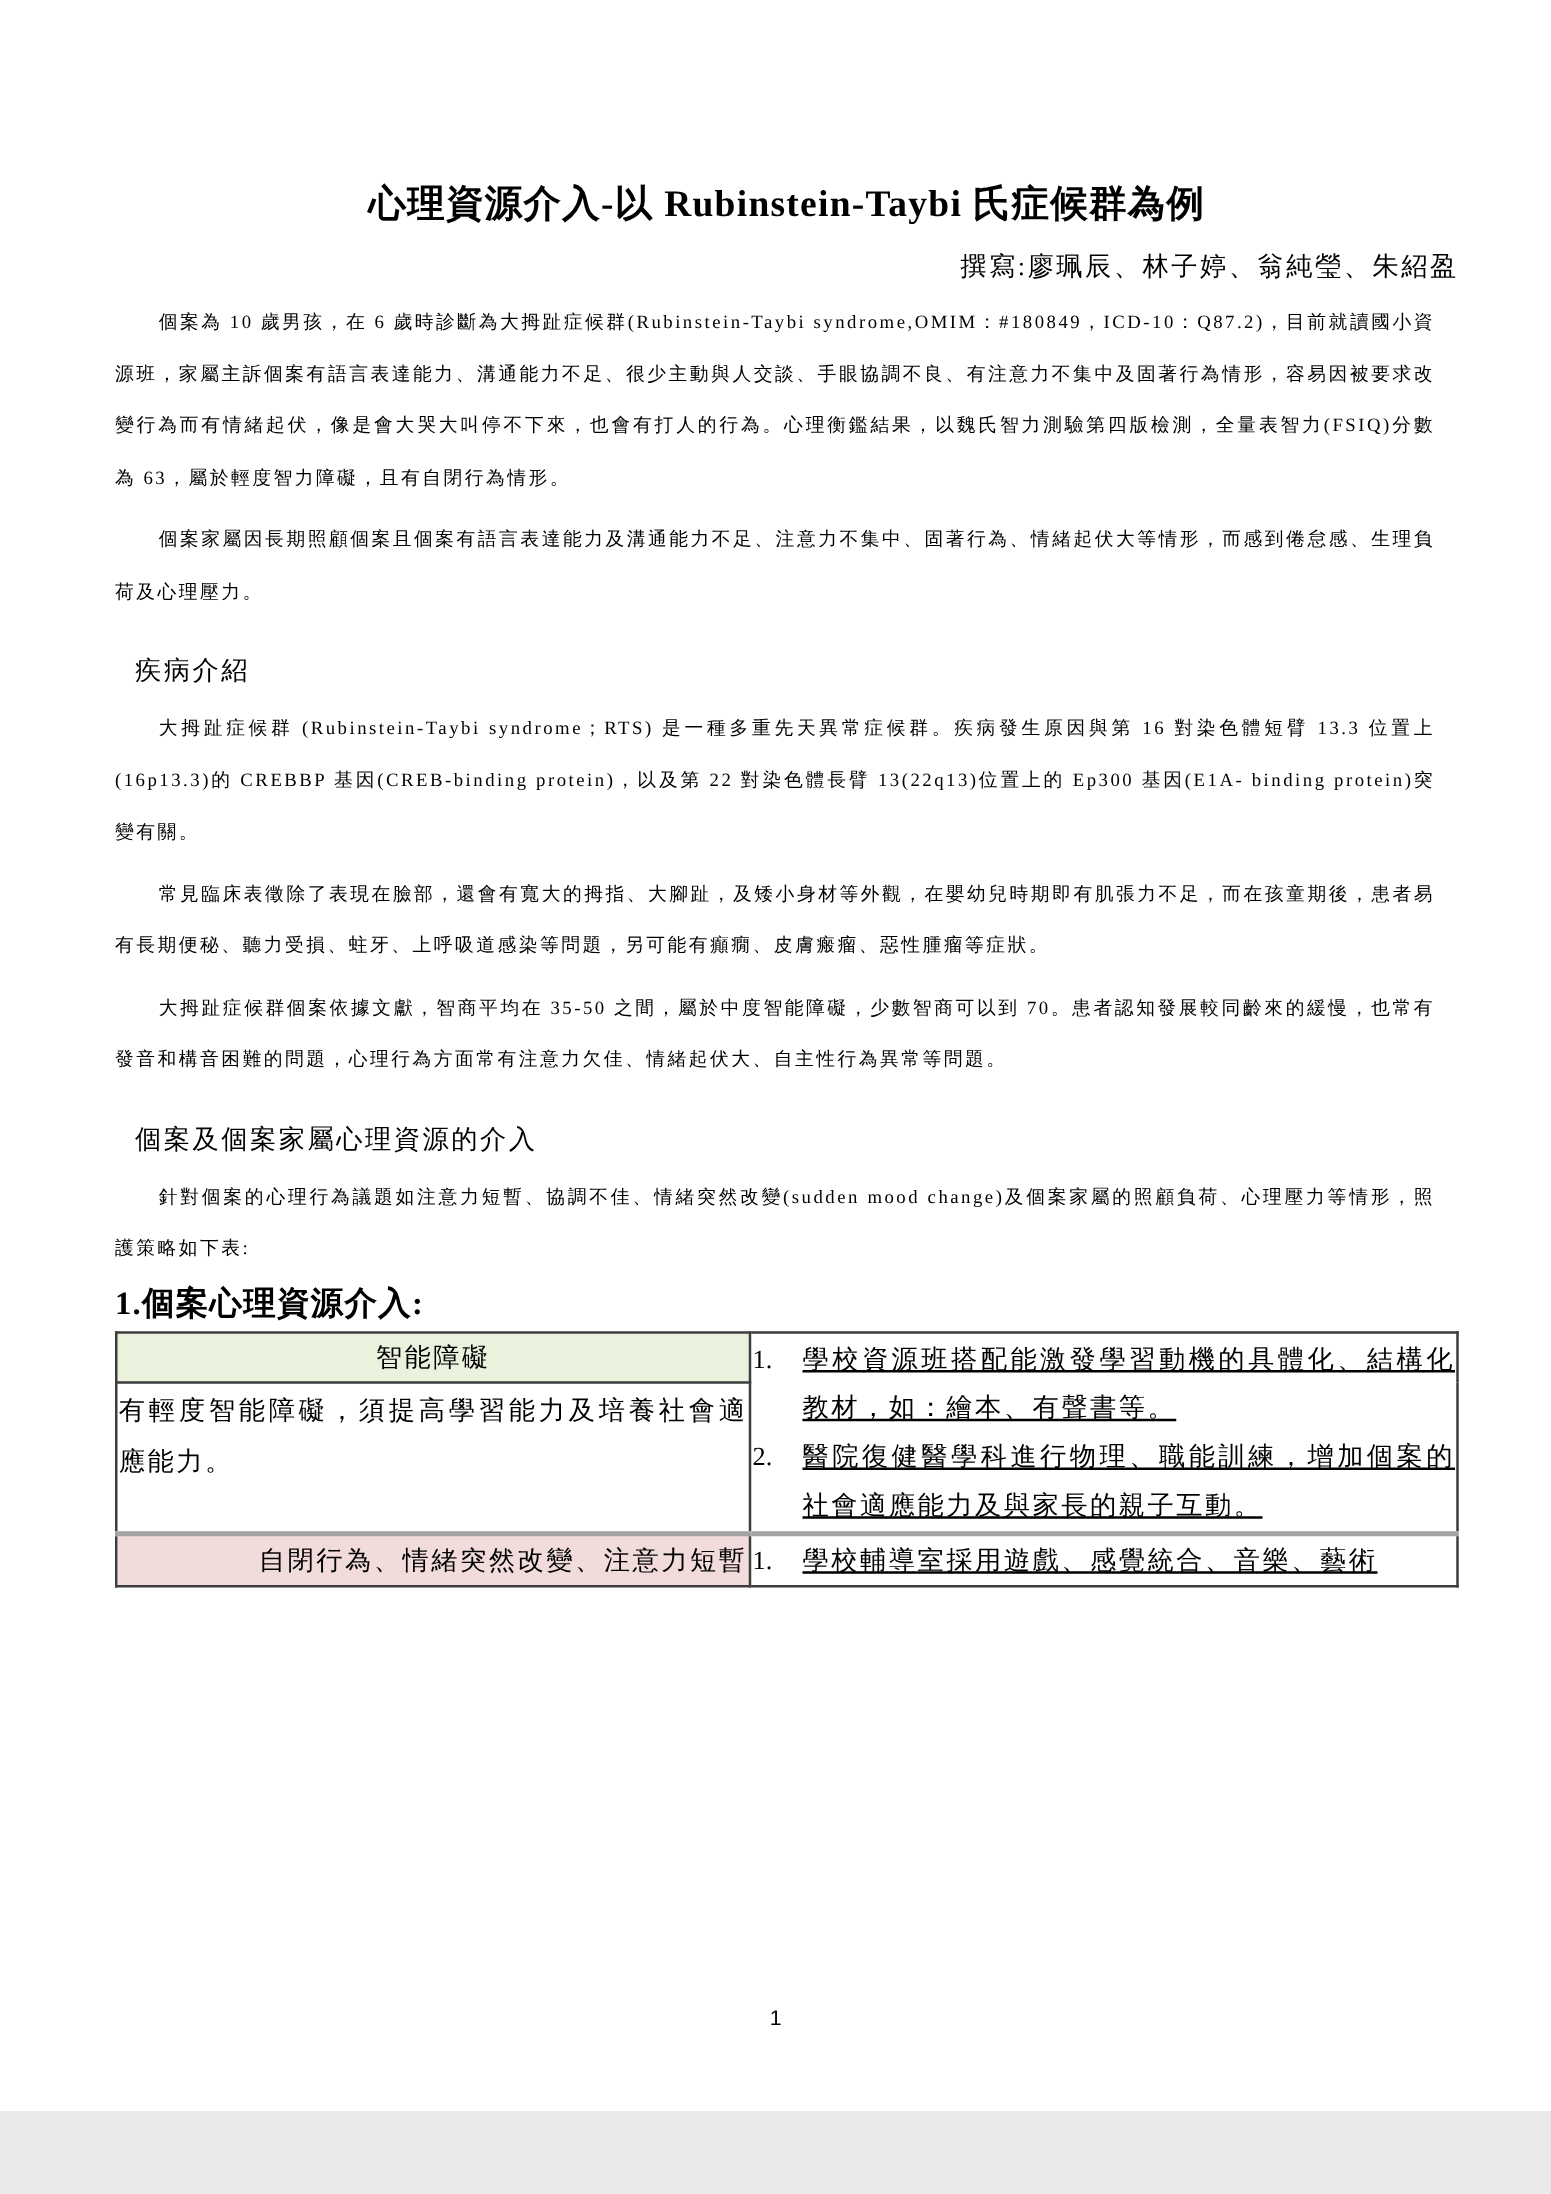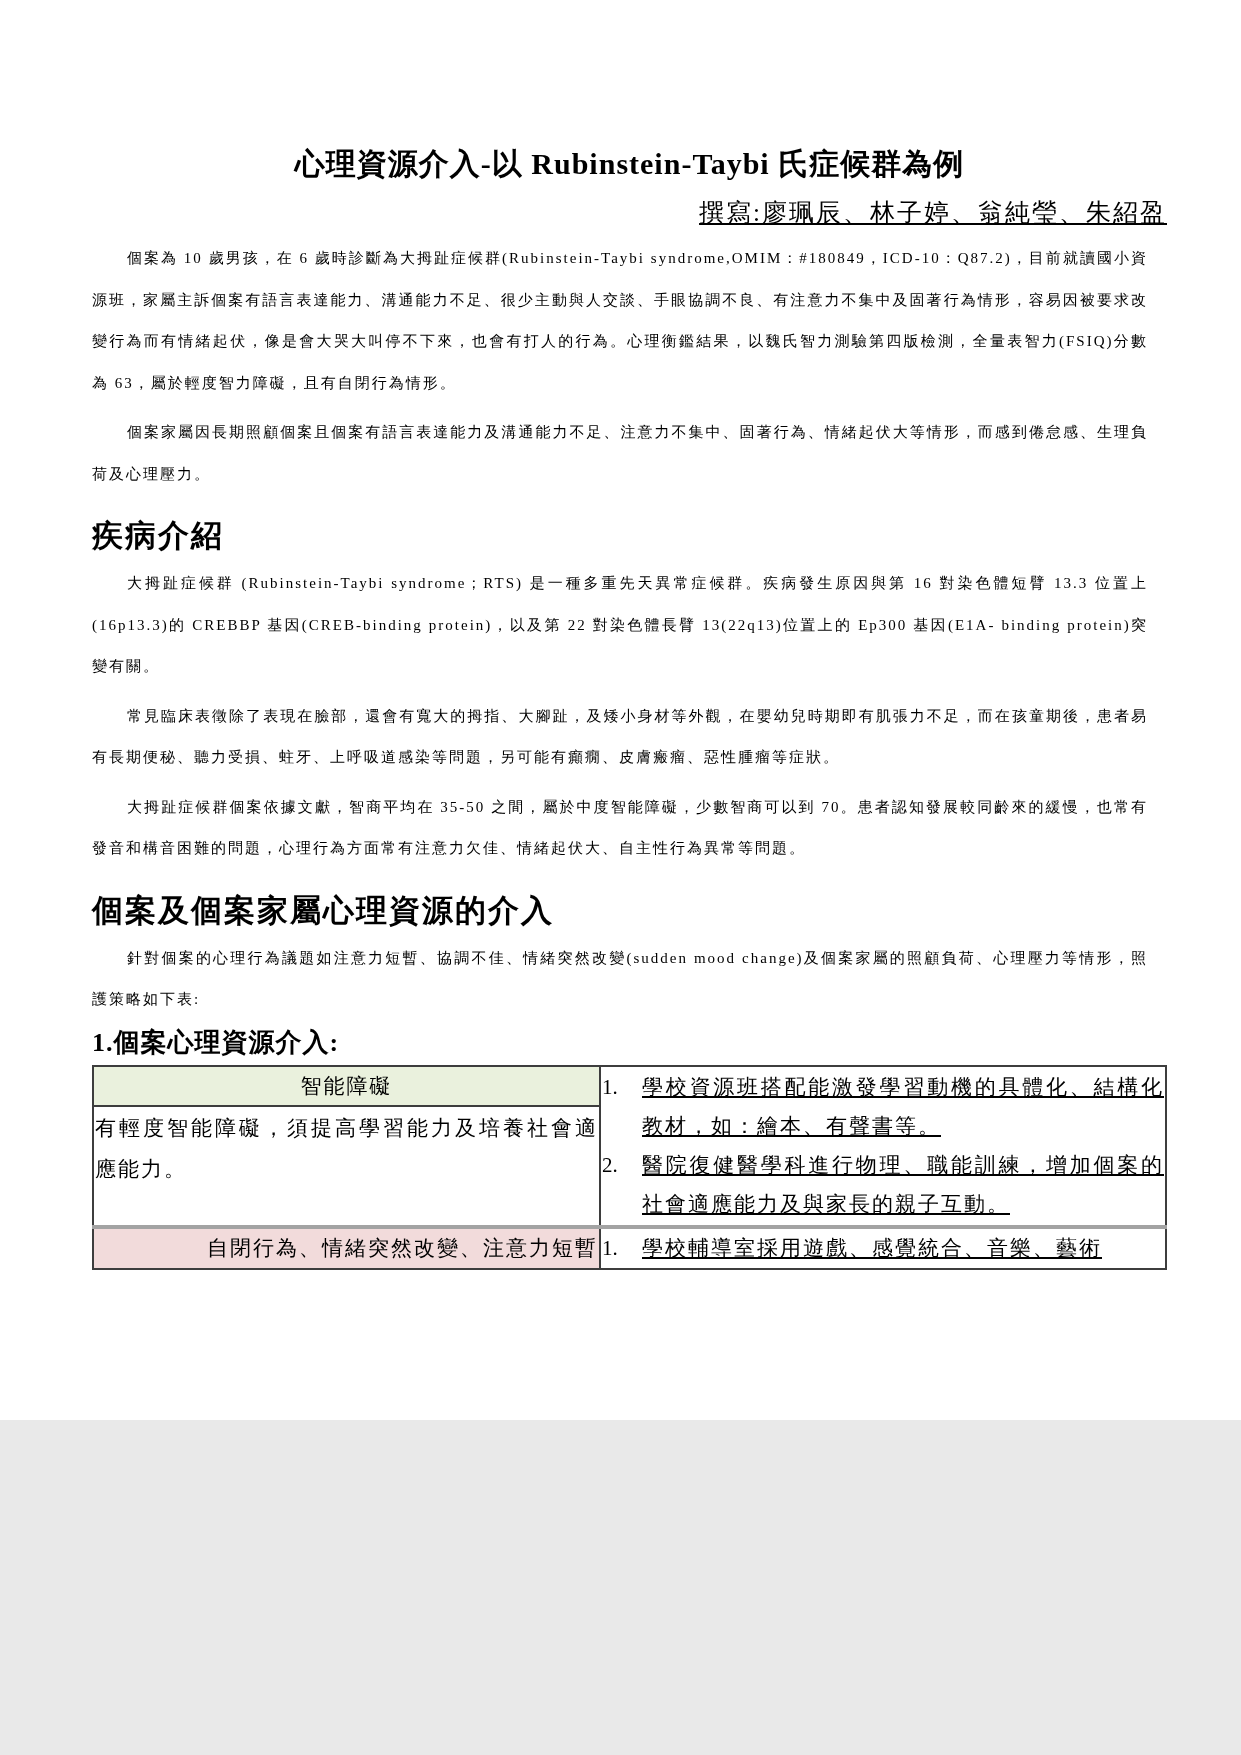--- a/index.html
+++ b/index.html
@@ -1,56 +1,55 @@
 <!DOCTYPE html>
 <html lang="zh-Hant"><head>
 <meta charset="utf-8">
 <style>
   html,body{margin:0;padding:0;background:#e9e9e9;}
   .page{
     position:relative;
-    width:1241px;height:1420px;
+    width:1241px;height:1689px;
     background:#ffffff;
     margin:0 auto;
     font-family:"Liberation Serif","DejaVu Serif",serif;
     color:#000;
     box-sizing:border-box;
     padding:142px 74px 0 92px;
     overflow:hidden;
   }
   .doc-title{
     margin:0;
     font-size:30px;
     font-weight:bold;
     text-align:center;
     letter-spacing:1px;
     line-height:44px;
   }
   .byline{
     margin-top:12px;
     text-align:right;
-    font-size:25px;
+    font-size:21px;
     letter-spacing:2px;
     line-height:30px;
-    text-decoration:underline;
   }
   p.para{
     margin:8px 19px 0 0;
     font-size:15px;
     line-height:41.5px;
     letter-spacing:2px;
     text-align:justify;
     text-justify:inter-character;
     text-indent:35px;
   }
   p.para:first-of-type{margin-top:10px;}
   h2.sec{
-    margin:24px 0 10px 0;
-    font-size:31px;
-    font-weight:bold;
+    margin:24px 0 10px 16px;
+    font-size:21px;
+    font-weight:normal;
     letter-spacing:2px;
     line-height:34px;
   }
   .subheading{
     margin:6px 0 6px 0;
     font-size:26px;
     font-weight:bold;
     letter-spacing:1px;
     line-height:32px;
   }

